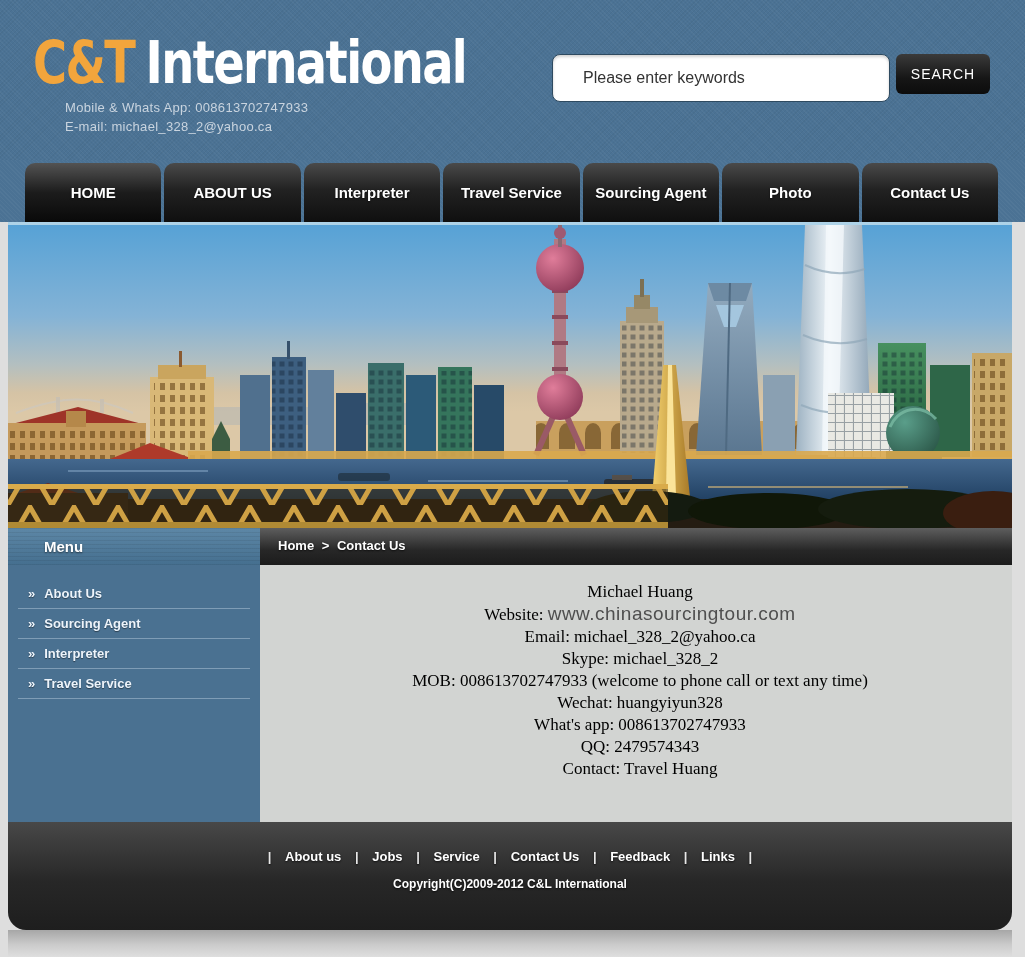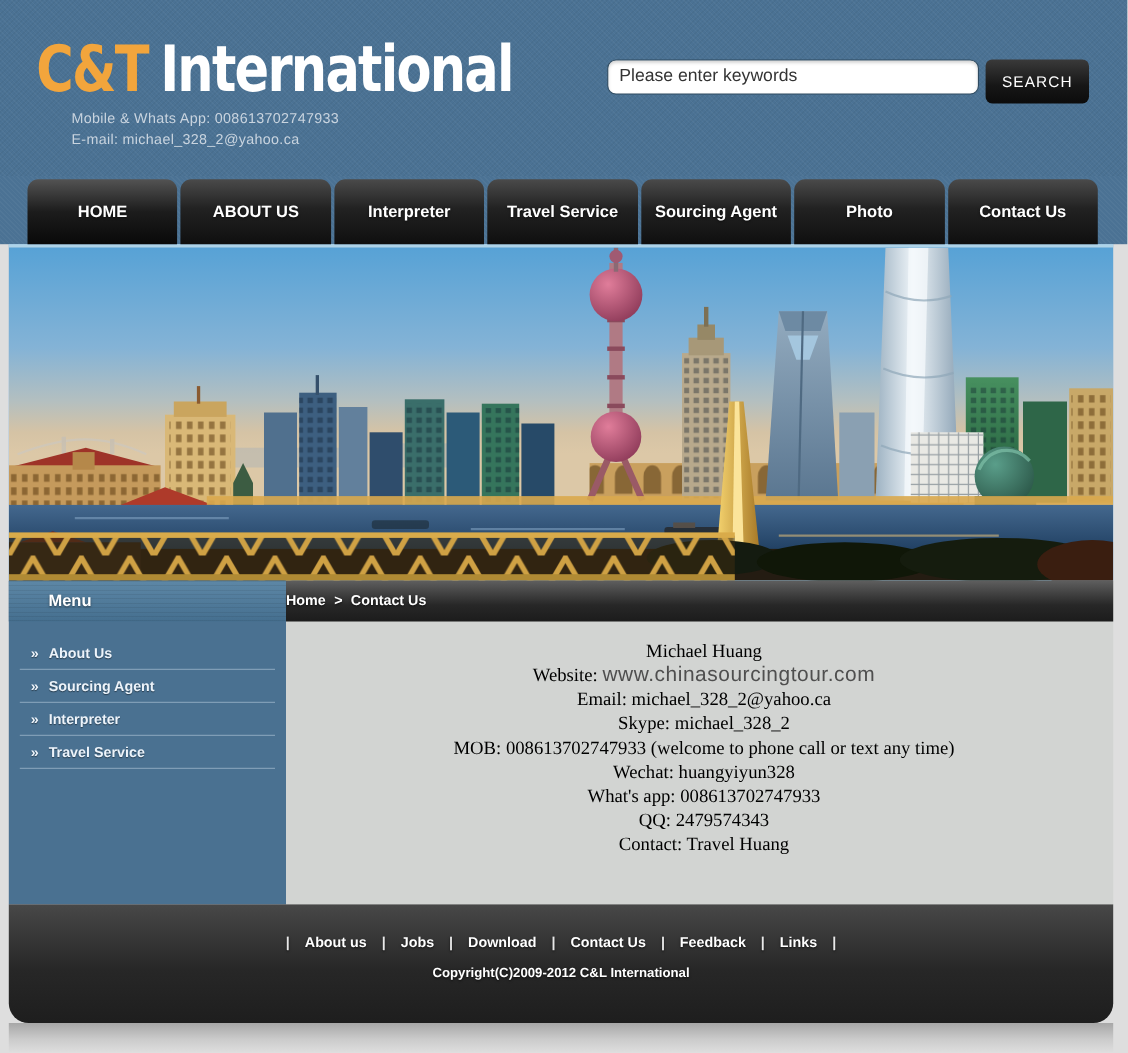--- a/index.html
+++ b/index.html
@@ -32,24 +32,24 @@
   .logo .logo-primary { color: #f2a53c; }
   .logo .logo-secondary { color: #ffffff; }
   .header-contact {
     position: absolute; left: 44px; top: 98px;
     font-size: 13px; line-height: 19px; color: #c9d4df;
     letter-spacing: .3px;
     margin-left: 21px;
   }
   .search-input {
     position: absolute; left: 552px; top: 54px;
-    width: 338px; height: 32px;
+    width: 338px; height: 48px;
     border: 1px solid #2e4a60; border-radius: 8px;
     background: #ffffff;
-    padding: 0 10px;
+    padding: 0 30px;
     font-family: "Liberation Sans", sans-serif;
     font-size: 16px; color: #333;
     box-shadow: inset 0 2px 3px rgba(0,0,0,.18);
     outline: none;
   }
   .search-input::placeholder { color: #333; opacity: 1; }
   .search-button {
     position: absolute; left: 896px; top: 54px;
     width: 94px; height: 40px;
     border: none; border-radius: 6px;
@@ -113,21 +113,21 @@
     color: #edf4fb; font-size: 13px; font-weight: bold;
     cursor: pointer; text-shadow: 0 1px 1px rgba(0,0,0,.45);
   }
   .menu-item .bullet { margin-right: 9px; font-size: 13px; }
 
   .content-col { flex: 1; background: #d2d4d2; display: flex; flex-direction: column; }
   .breadcrumb {
     height: 37px;
     background: linear-gradient(180deg, #5e5e5e, #272727 60%, #1c1c1c);
     color: #fff; font-size: 13px; font-weight: bold;
-    line-height: 36px; 
+    line-height: 36px; padding-left: 18px;
     text-shadow: 0 1px 2px rgba(0,0,0,.7);
   }
   .breadcrumb span { margin-right: 4px; }
   .content-body {
     padding: 16px 20px 20px 28px;
     font-family: "Liberation Serif", serif;
     font-size: 17px; line-height: 22px; color: #000; text-align: center;
   }
   .website-line .url {
     font-family: "Liberation Sans", sans-serif;
@@ -417,21 +417,21 @@
     </div>
   </div>
 
   <div class="site-footer">
     <div class="footer-links">
       <span class="fsep">|</span>
       <span class="flink">About us</span>
       <span class="fsep">|</span>
       <span class="flink">Jobs</span>
       <span class="fsep">|</span>
-      <span class="flink">Download</span>
+      <span class="flink">Service</span>
       <span class="fsep">|</span>
       <span class="flink">Contact Us</span>
       <span class="fsep">|</span>
       <span class="flink">Feedback</span>
       <span class="fsep">|</span>
       <span class="flink">Links</span>
       <span class="fsep">|</span>
     </div>
     <div class="footer-copy">Copyright(C)2009-2012 C&amp;L International</div>
   </div>

